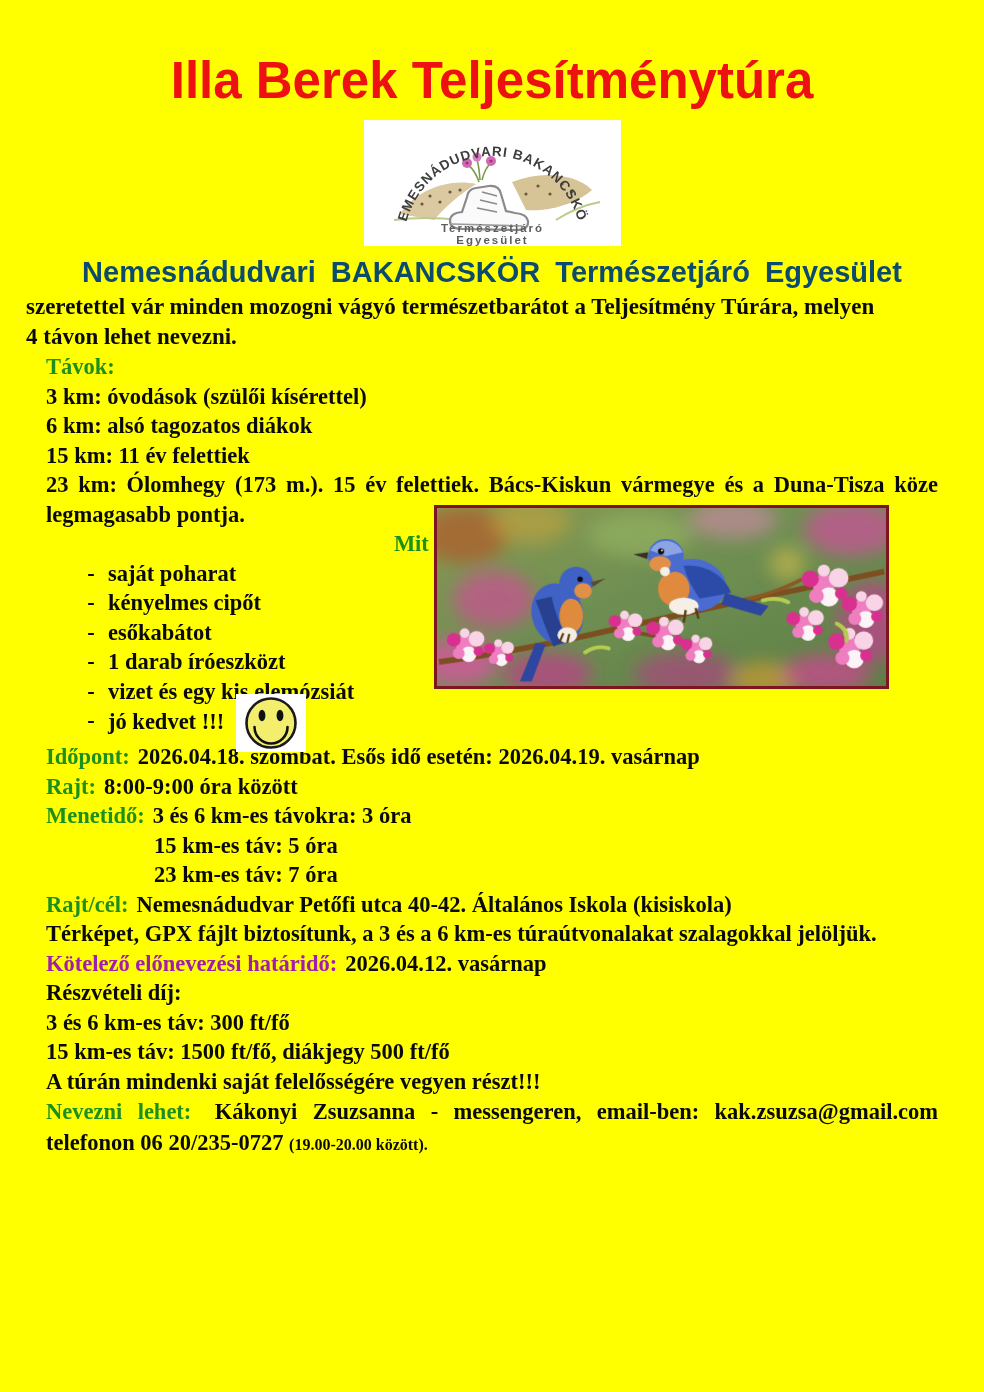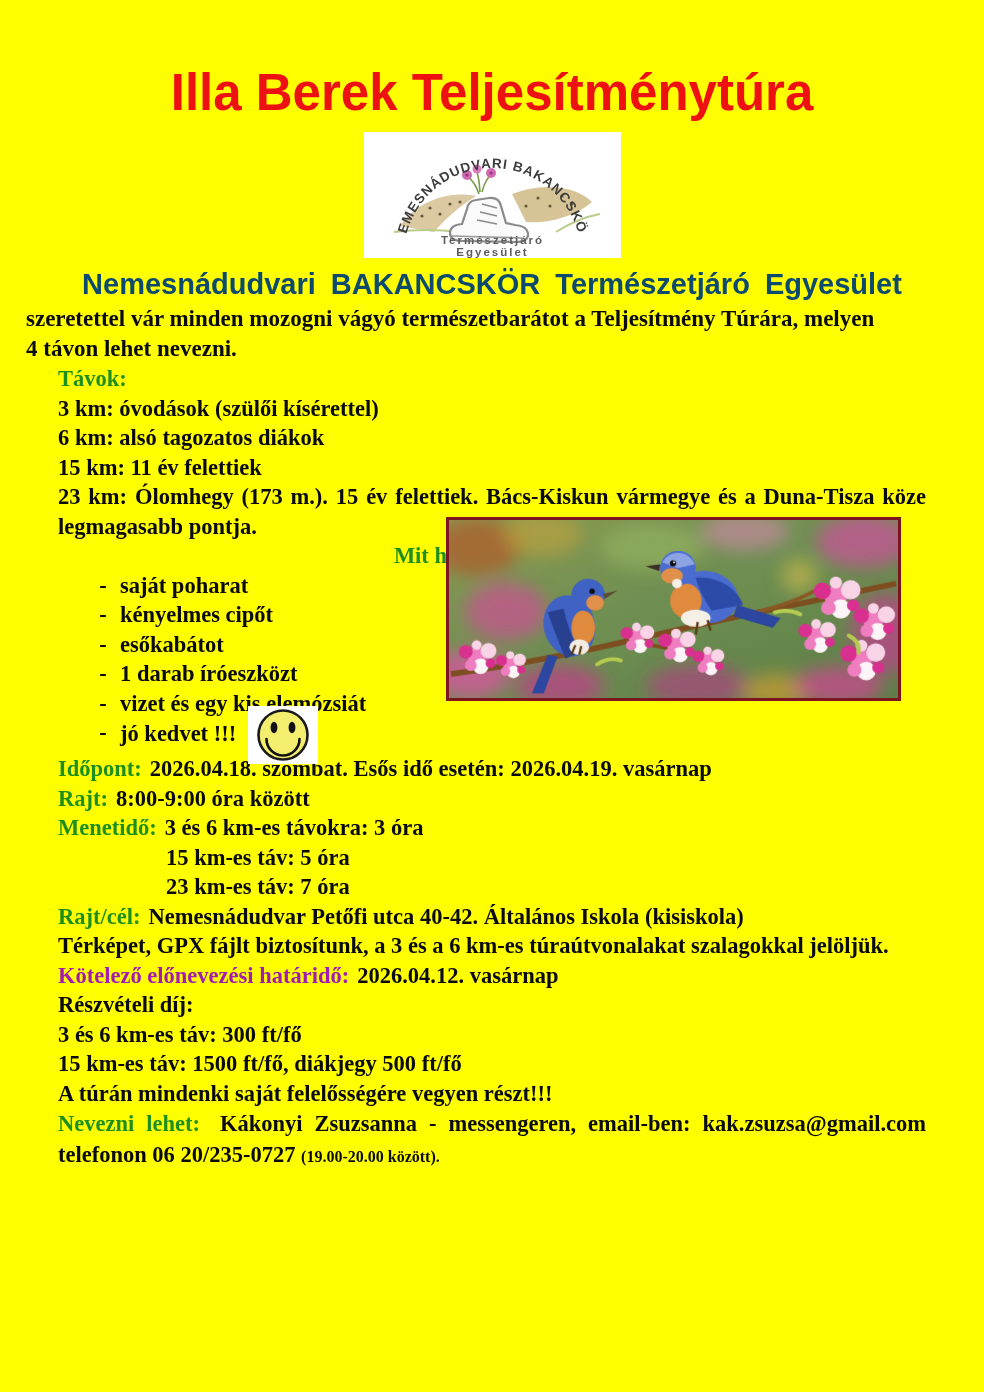--- a/index.html
+++ b/index.html
@@ -7,35 +7,35 @@
     position:relative;
     width:984px;height:1392px;
     margin:0 auto;
     background:#ffff00;
     font-family:"Liberation Serif",serif;
     font-weight:bold;
     color:#0a0a0a;
     overflow:hidden;
   }
   .title{
-    margin:0;padding-top:60px;
+    margin:0;padding-top:48px;
     font-family:"Liberation Sans",sans-serif;
     font-size:51px;font-weight:bold;
     color:#ee1111;text-align:center;line-height:1.3;
   }
   .logo-wrap{width:257px;margin:6px auto 0;}
   .logo-wrap svg{display:block;}
   .subtitle{
     margin-top:10px;
     font-family:"Liberation Sans",sans-serif;
     font-size:29px;font-weight:bold;
     color:#0c4a6e;text-align:center;word-spacing:7px;
   }
   .intro{font-size:23px;line-height:30px;margin-top:3px;padding:0 26px;}
-  .content{padding:0 58px;font-size:22.5px;line-height:29.5px;}
+  .content{padding:0 46px;font-size:22.5px;line-height:29.5px;}
   .content p{margin:0;}
   .h-green,.lbl-green{color:#1d8f1d;}
   .lbl-red{color:#a21caf;}
   .lbl-green,.lbl-red{margin-right:8px;}
   .indent{padding-left:108px;}
   .just{text-align:justify;line-height:31px;}
   .mh-wrap{position:relative;text-align:center;}
   .mh-row{display:flex;padding-left:28px;}
   .mh-dash{width:34px;flex:none;}
   .bird-photo{

